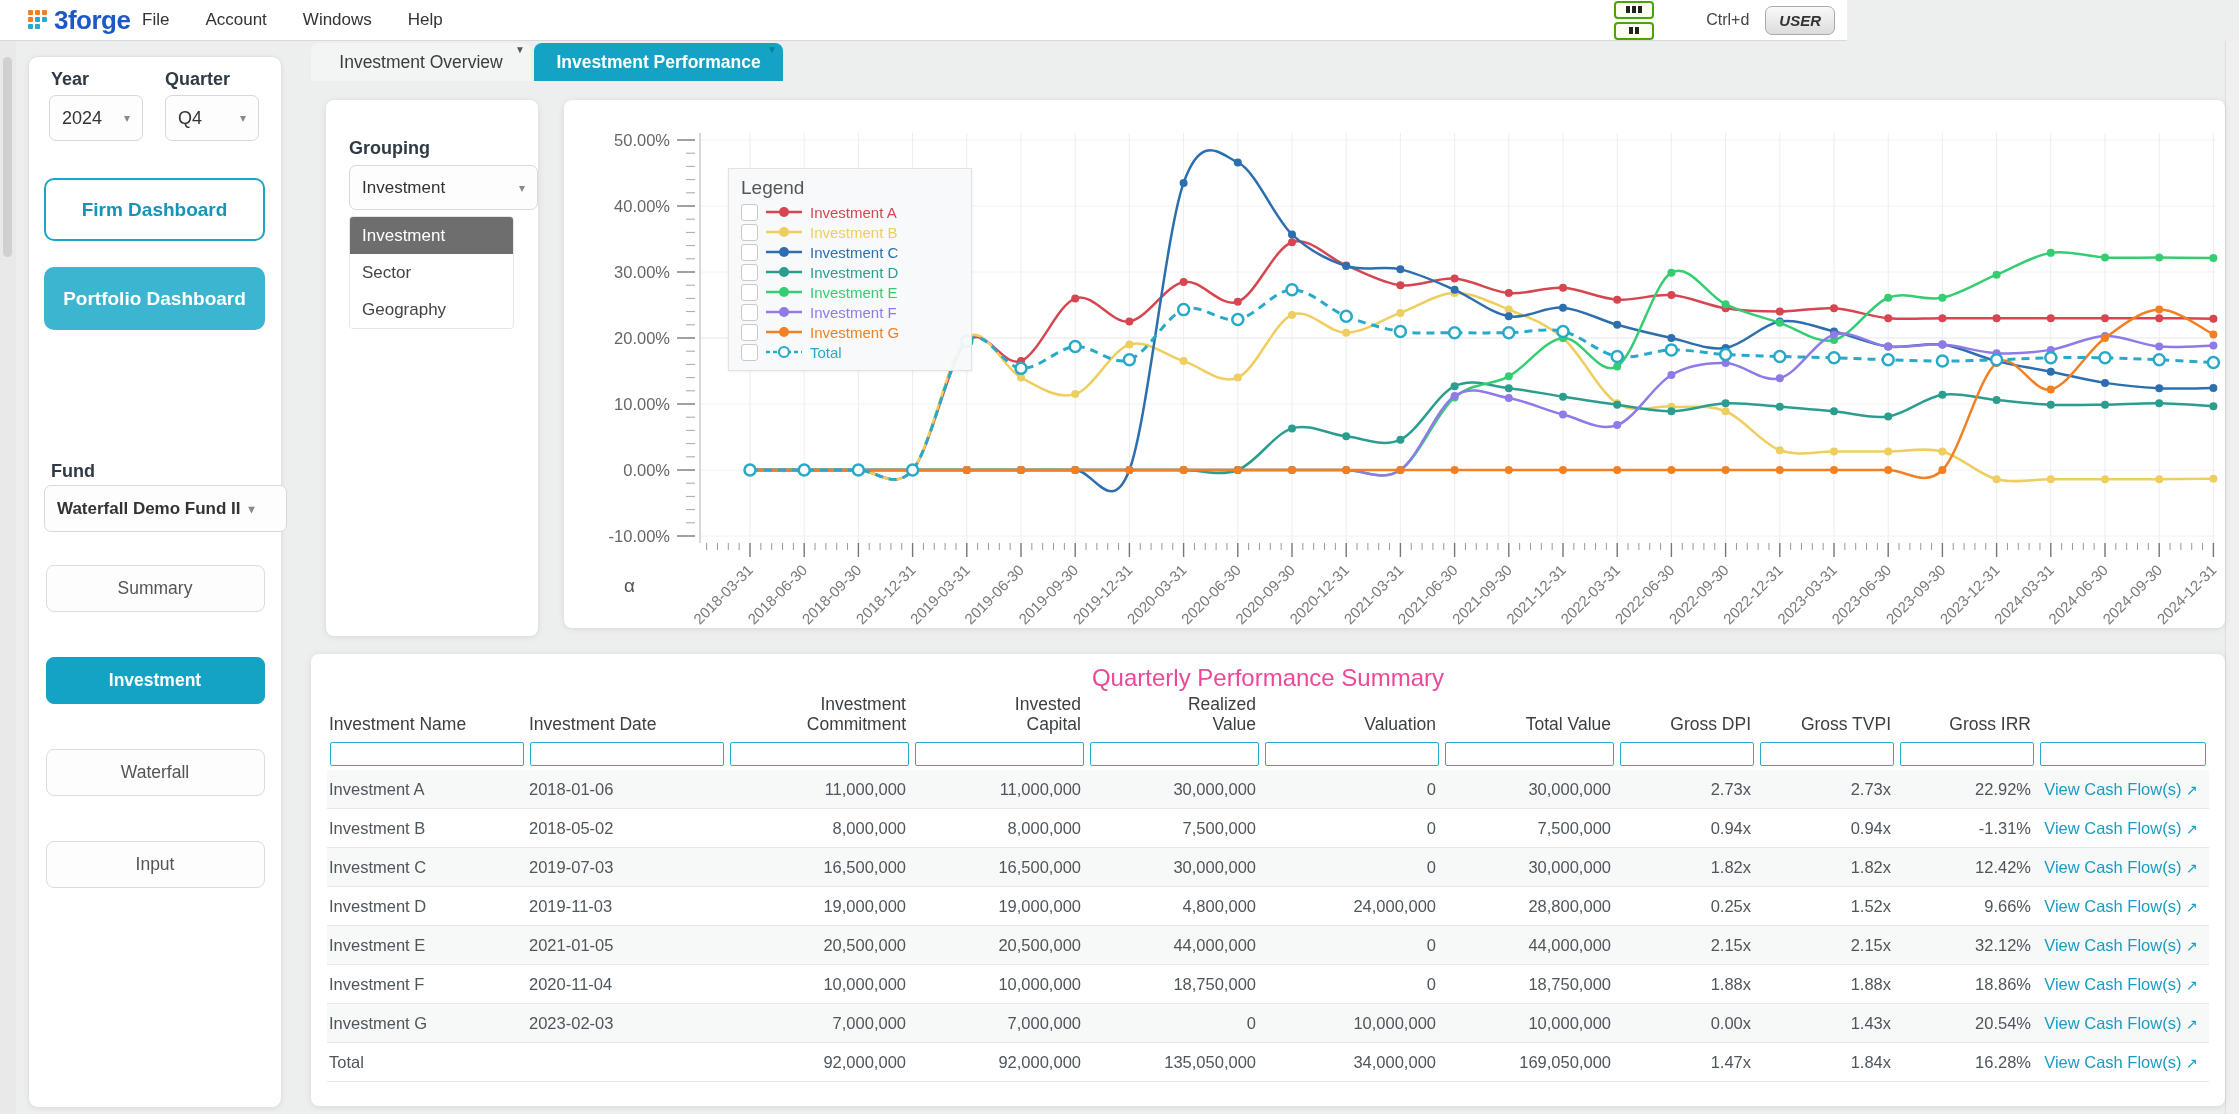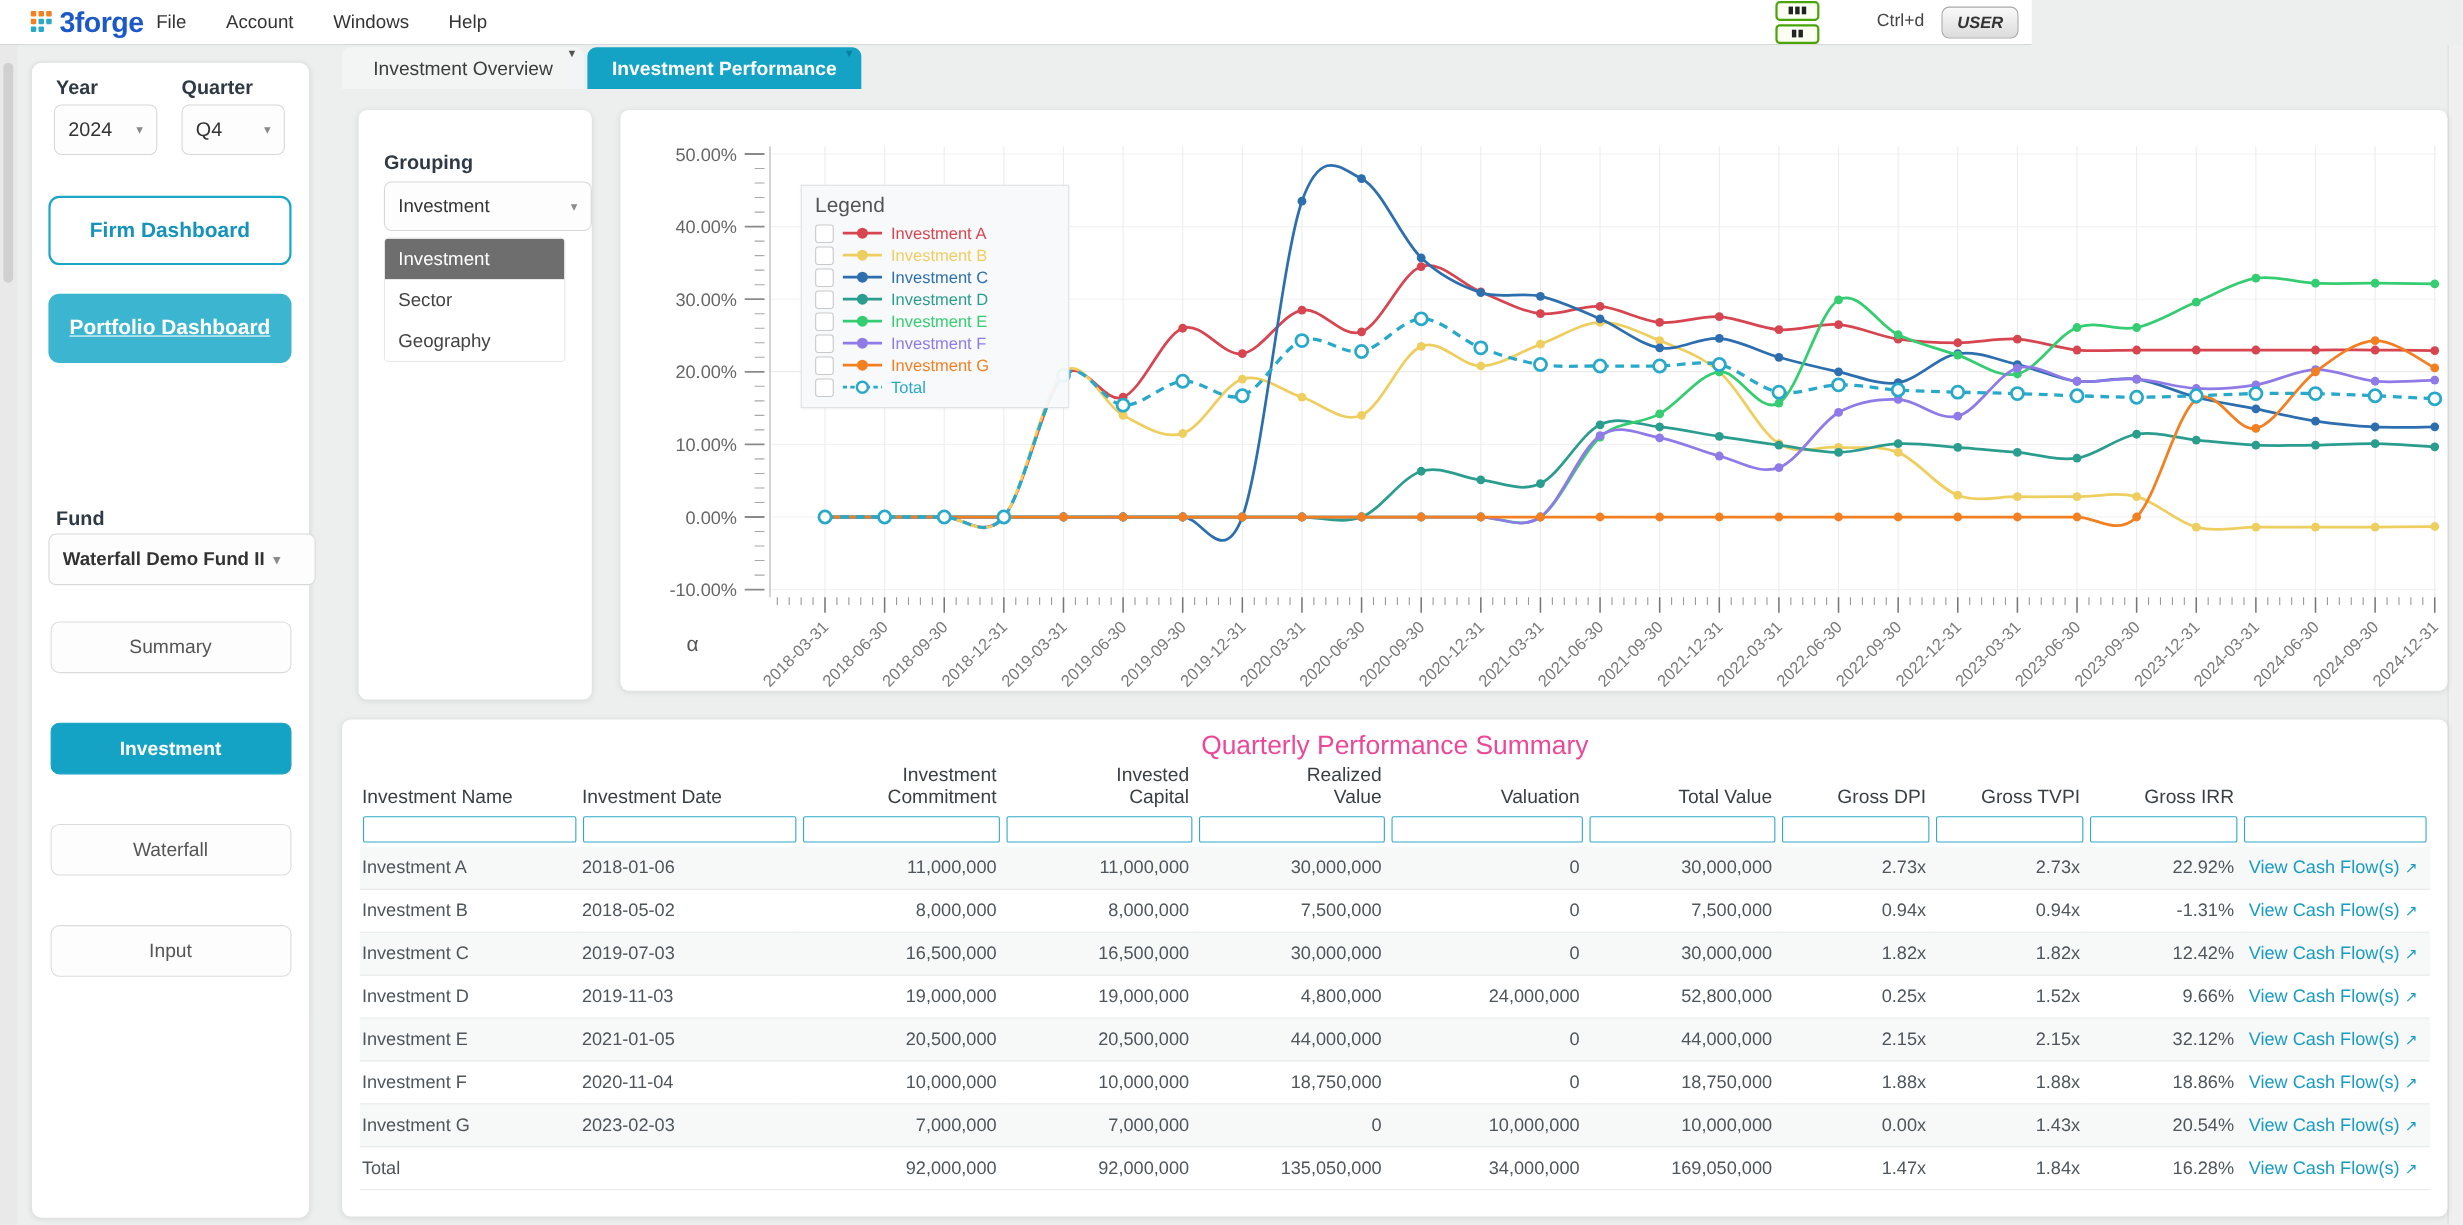--- a/index.html
+++ b/index.html
@@ -32,21 +32,21 @@
   .lbl-year{position:absolute;left:22px;top:12px;}
   .lbl-quarter{position:absolute;left:136px;top:12px;}
   .select{position:absolute;background:#fdfdfd;border:1px solid #d8d8d8;border-radius:7px;
           display:flex;align-items:center;font-size:18px;color:#333;padding:0 12px;justify-content:space-between;}
   .sel-year{left:20px;top:38px;width:68px;height:44px;}
   .sel-quarter{left:136px;top:38px;width:68px;height:44px;}
   .caret{font-size:12px;color:#8a8a8a;margin-left:8px;}
   .btn-big{position:absolute;left:15px;width:217px;height:59px;border-radius:10px;display:flex;align-items:center;
            justify-content:center;font-size:19px;font-weight:bold;cursor:default;}
   .btn-firm{top:121px;background:#fff;border:2.5px solid #1ba6c6;color:#1693ba;}
-  .btn-portfolio{top:210px;background:#3cb6d0;border:2.5px solid #3cb6d0;color:#fff;text-decoration:underline;}
+  .btn-portfolio{top:210px;background:#3cb6d0;border:2.5px solid #3cb6d0;color:#fff;}
   .lbl-fund{position:absolute;left:22px;top:404px;}
   .sel-fund{left:15px;top:428px;width:217px;height:45px;font-size:17px;font-weight:bold;justify-content:flex-start;}
   .side-nav{position:absolute;left:0;top:508px;width:252px;}
   .side-btn{position:relative;margin:0 auto 45px auto;width:217px;height:45px;border:1px solid #dcdcdc;border-radius:8px;
             background:#fdfdfd;display:flex;align-items:center;justify-content:center;font-size:17.5px;color:#555;}
   .side-btn.active{background:#14a3c5;border-color:#14a3c5;color:#fff;font-weight:bold;}
   
   .tab{position:absolute;top:43px;height:38px;border-radius:8px 8px 0 0;display:flex;align-items:center;justify-content:center;
        font-size:17.5px;}
   .tab .tri{position:absolute;top:1px;right:6px;font-size:10px;}
@@ -823,21 +823,21 @@
             <td class="r">12.42%</td>
             <td class="c"><a class="cf-link">View Cash Flow(s) <span class="cf-arrow">↗</span></a></td>
           </tr>
           <tr class="even">
             <td class="l">Investment D</td>
             <td class="l">2019-11-03</td>
             <td class="r">19,000,000</td>
             <td class="r">19,000,000</td>
             <td class="r">4,800,000</td>
             <td class="r">24,000,000</td>
-            <td class="r">52,800,000</td>
+            <td class="r">28,800,000</td>
             <td class="r">0.25x</td>
             <td class="r">1.52x</td>
             <td class="r">9.66%</td>
             <td class="c"><a class="cf-link">View Cash Flow(s) <span class="cf-arrow">↗</span></a></td>
           </tr>
           <tr class="odd">
             <td class="l">Investment E</td>
             <td class="l">2021-01-05</td>
             <td class="r">20,500,000</td>
             <td class="r">20,500,000</td>

